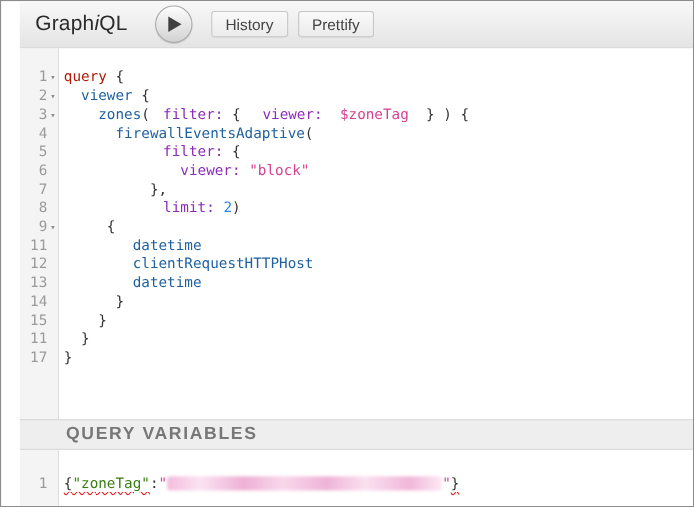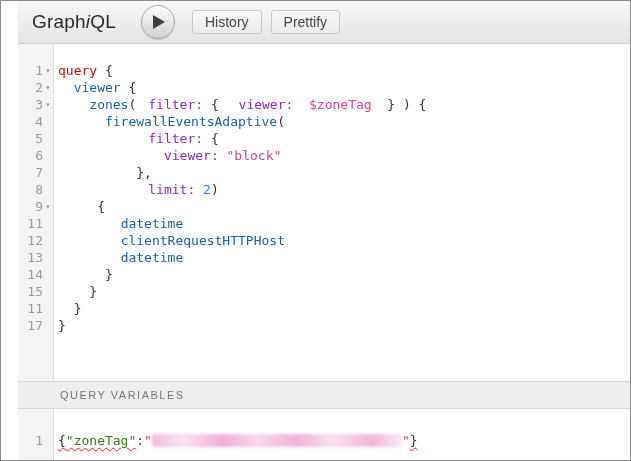--- a/index.html
+++ b/index.html
@@ -59,21 +59,21 @@
     filter:blur(1.6px);
   }
   
   .var-title{
     height:26px;flex:0 0 26px;box-sizing:content-box;
     border-top:1px solid #d6d6d6;border-bottom:1px solid #d6d6d6;
     background:#eeeeee;display:flex;align-items:center;padding-left:42px;
     cursor:pointer;
   }
   .var-title span{
-    font-size:11px;font-weight:normal;letter-spacing:1.5px;color:#777;text-align:right;
+    font-size:16px;font-weight:bold;letter-spacing:1.5px;color:#777;text-align:right;
   }
 </style>
 </head>
 <body>
 
 <div class="app">
 
   <div class="toolbar">
     <div class="logo"><span>Graph</span><i>i</i><span>QL</span></div>
     <button class="exec">

